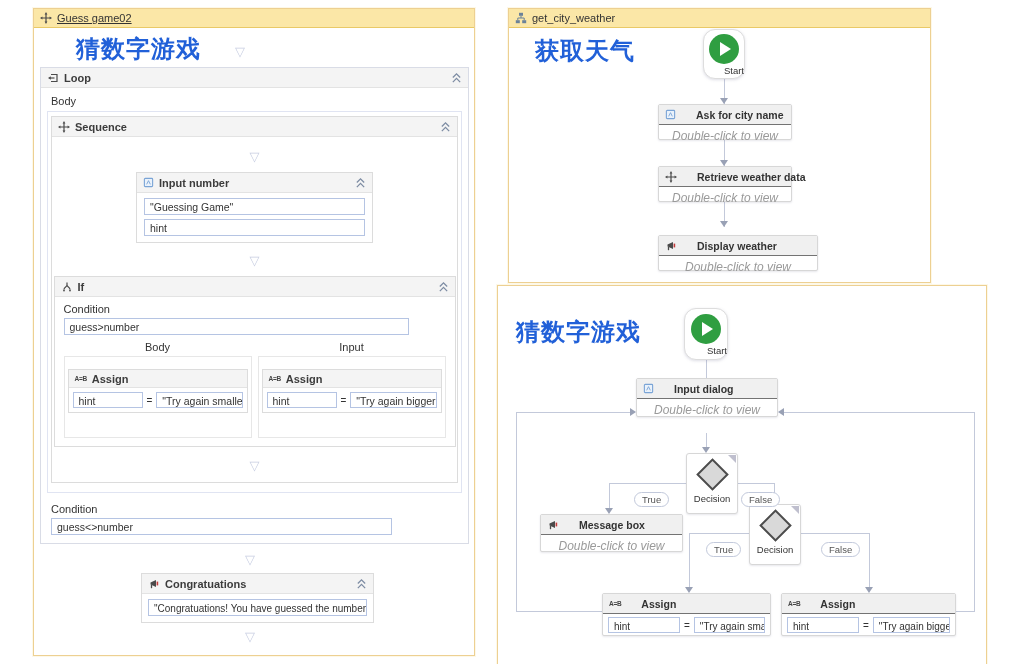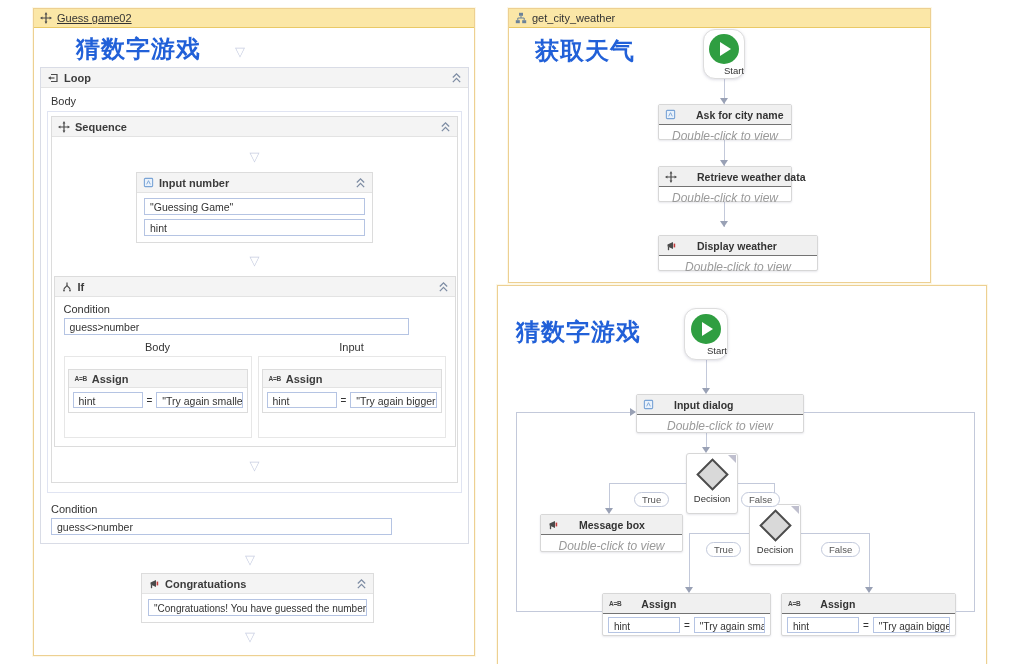--- a/index.html
+++ b/index.html
@@ -314,21 +314,21 @@
     <div class="cl" style="left:18px;top:126px;width:1px;height:200px;"></div>
     <div class="cl" style="left:18px;top:325px;width:86px;height:1px;"></div>
     <div class="cl" style="left:18px;top:126px;width:114px;height:1px;"></div>
     <div class="ar ar-r" style="left:132px;top:122px;"></div>
 
     <div class="cl" style="left:476px;top:126px;width:1px;height:200px;"></div>
     <div class="cl" style="left:458px;top:325px;width:18px;height:1px;"></div>
     <div class="cl" style="left:286px;top:126px;width:190px;height:1px;"></div>
     <div class="ar ar-l" style="left:280px;top:122px;"></div>
 
-    <div class="fnode" style="left:138px;top:108px;width:168px;height:39px;">
+    <div class="fnode" style="left:138px;top:92px;width:142px;height:39px;">
       <div class="nh">
         <svg class="icon" width="11" height="11" viewBox="0 0 12 12">
             <rect x="1.5" y="1.5" width="9" height="9" rx="1" fill="#eaf2fb" stroke="#7aa4d6" stroke-width="1.2"></rect>
             <path d="M4 8 L6 4 L8 8" fill="none" stroke="#7aa4d6" stroke-width="1"></path>
           </svg>
         <span>Input dialog</span>
       </div>
       <div class="nb">Double-click to view</div>
     </div>
 

